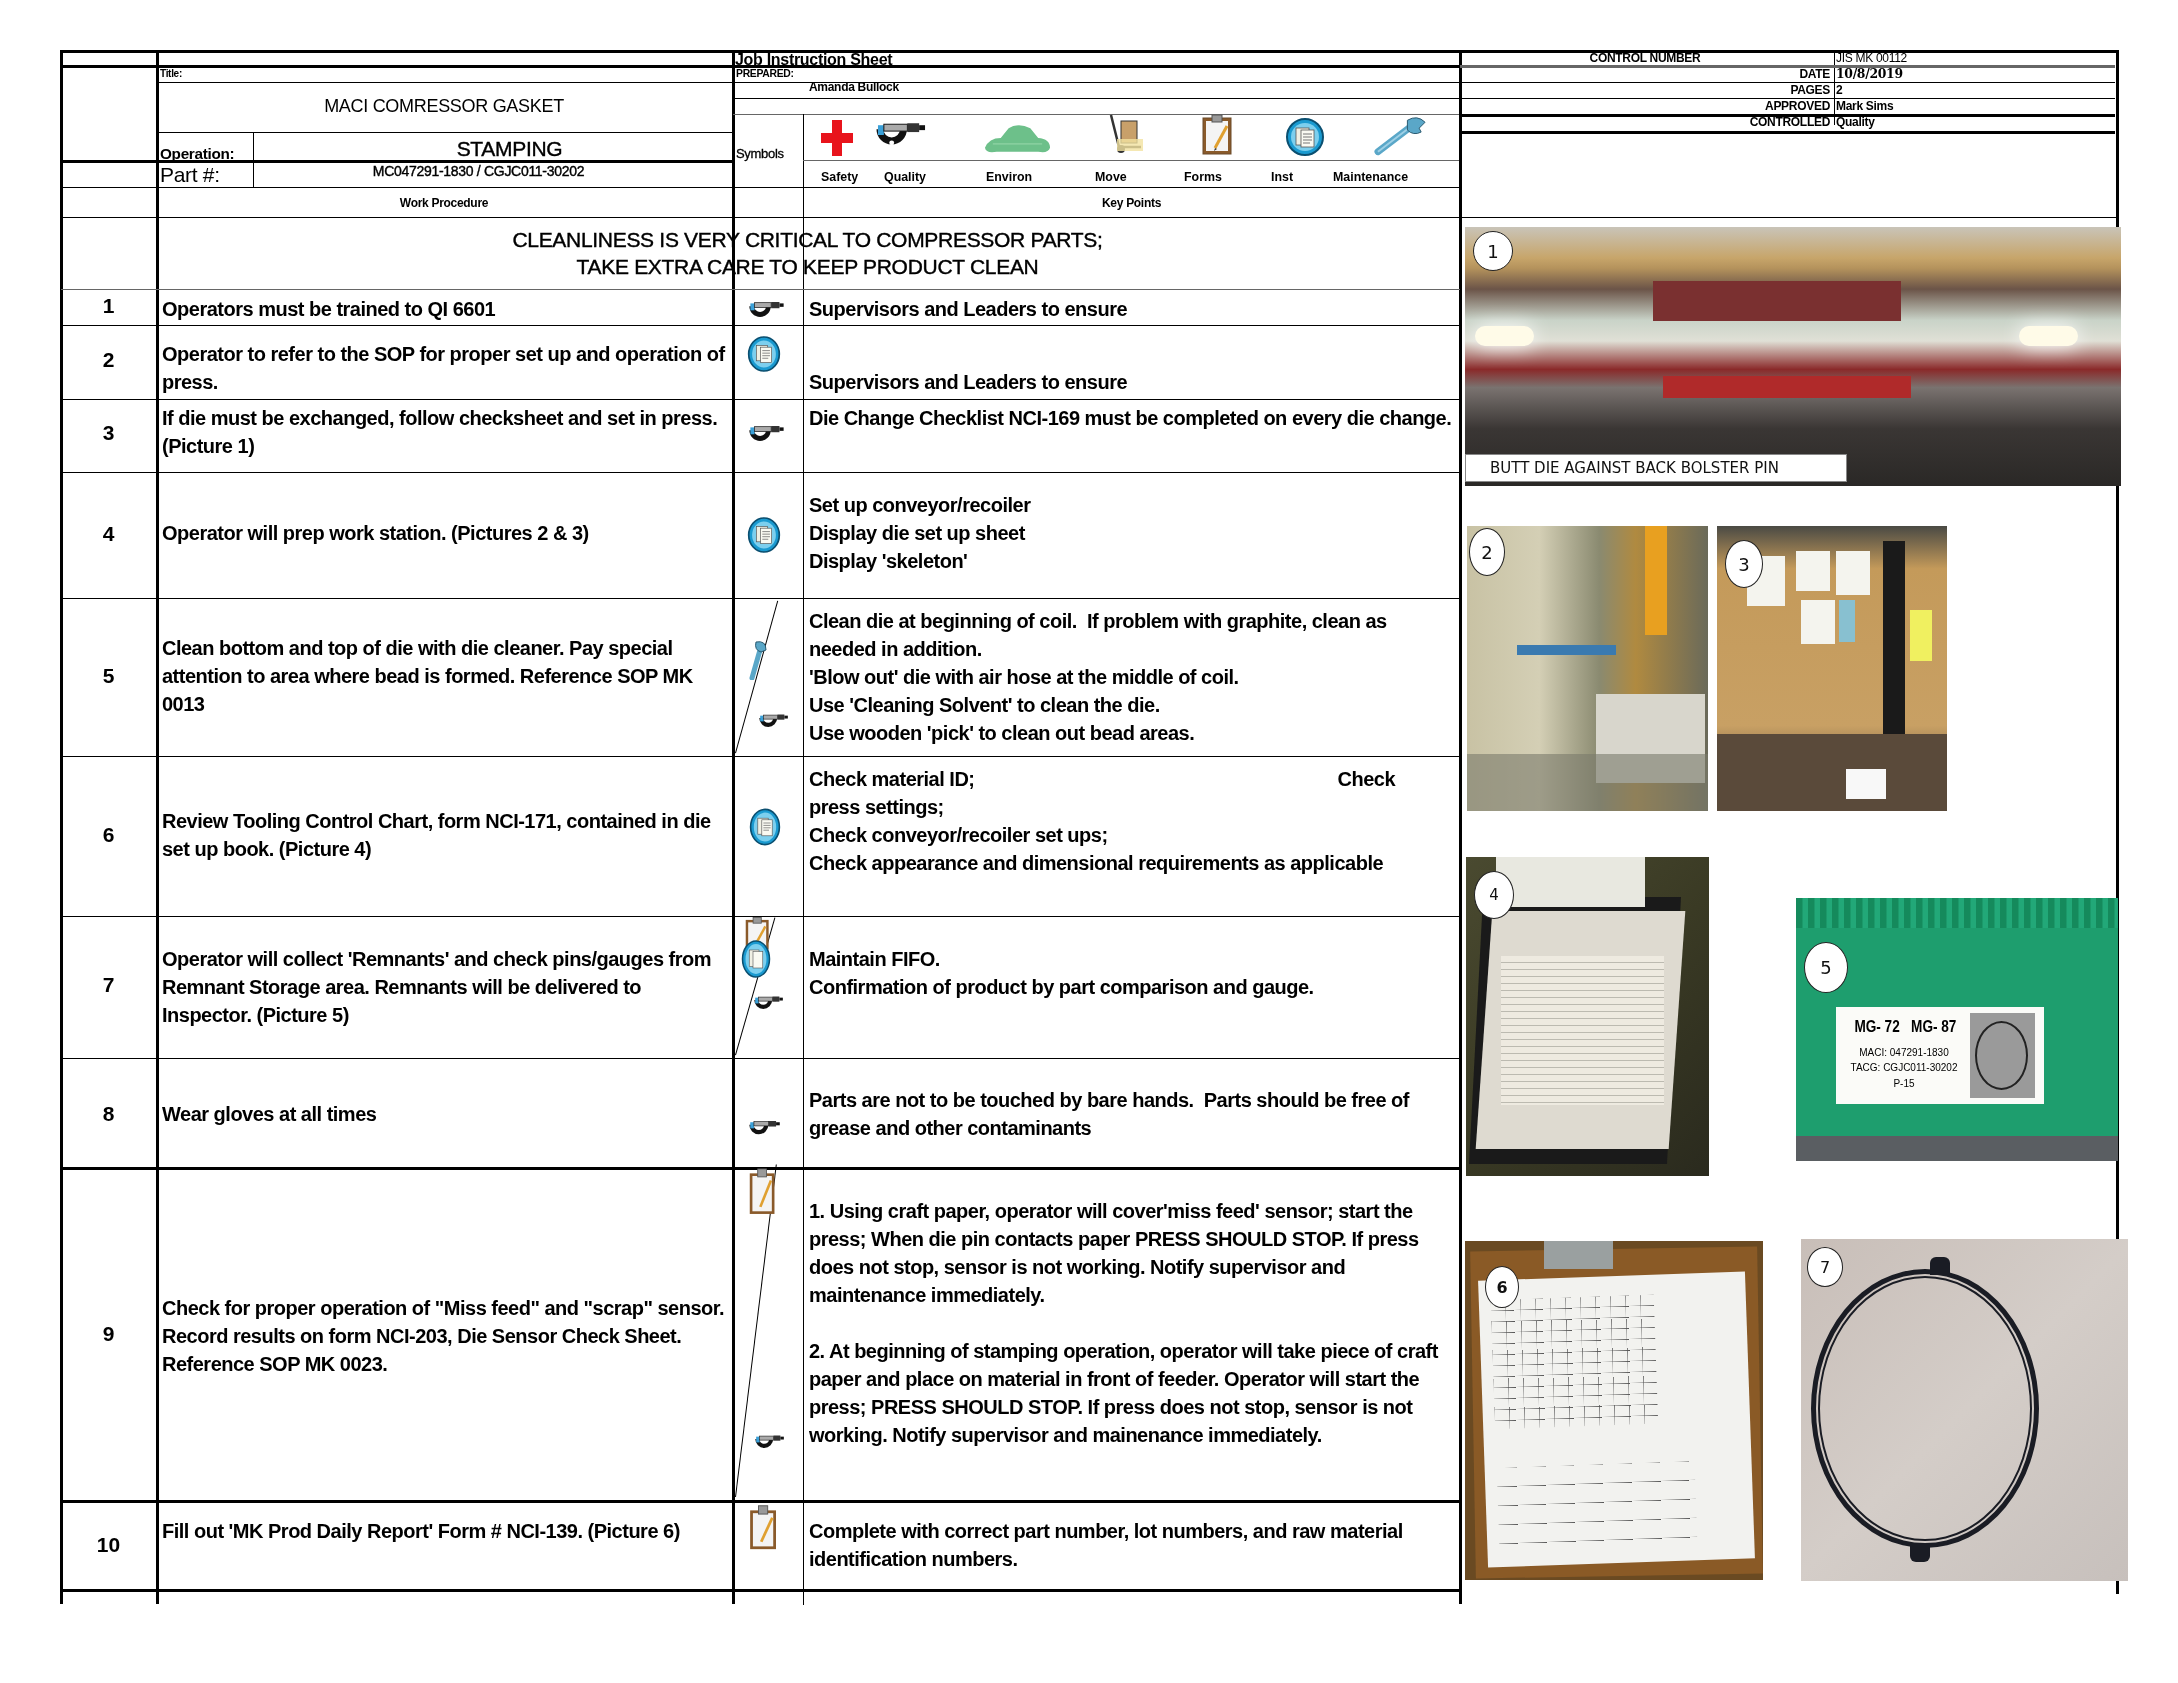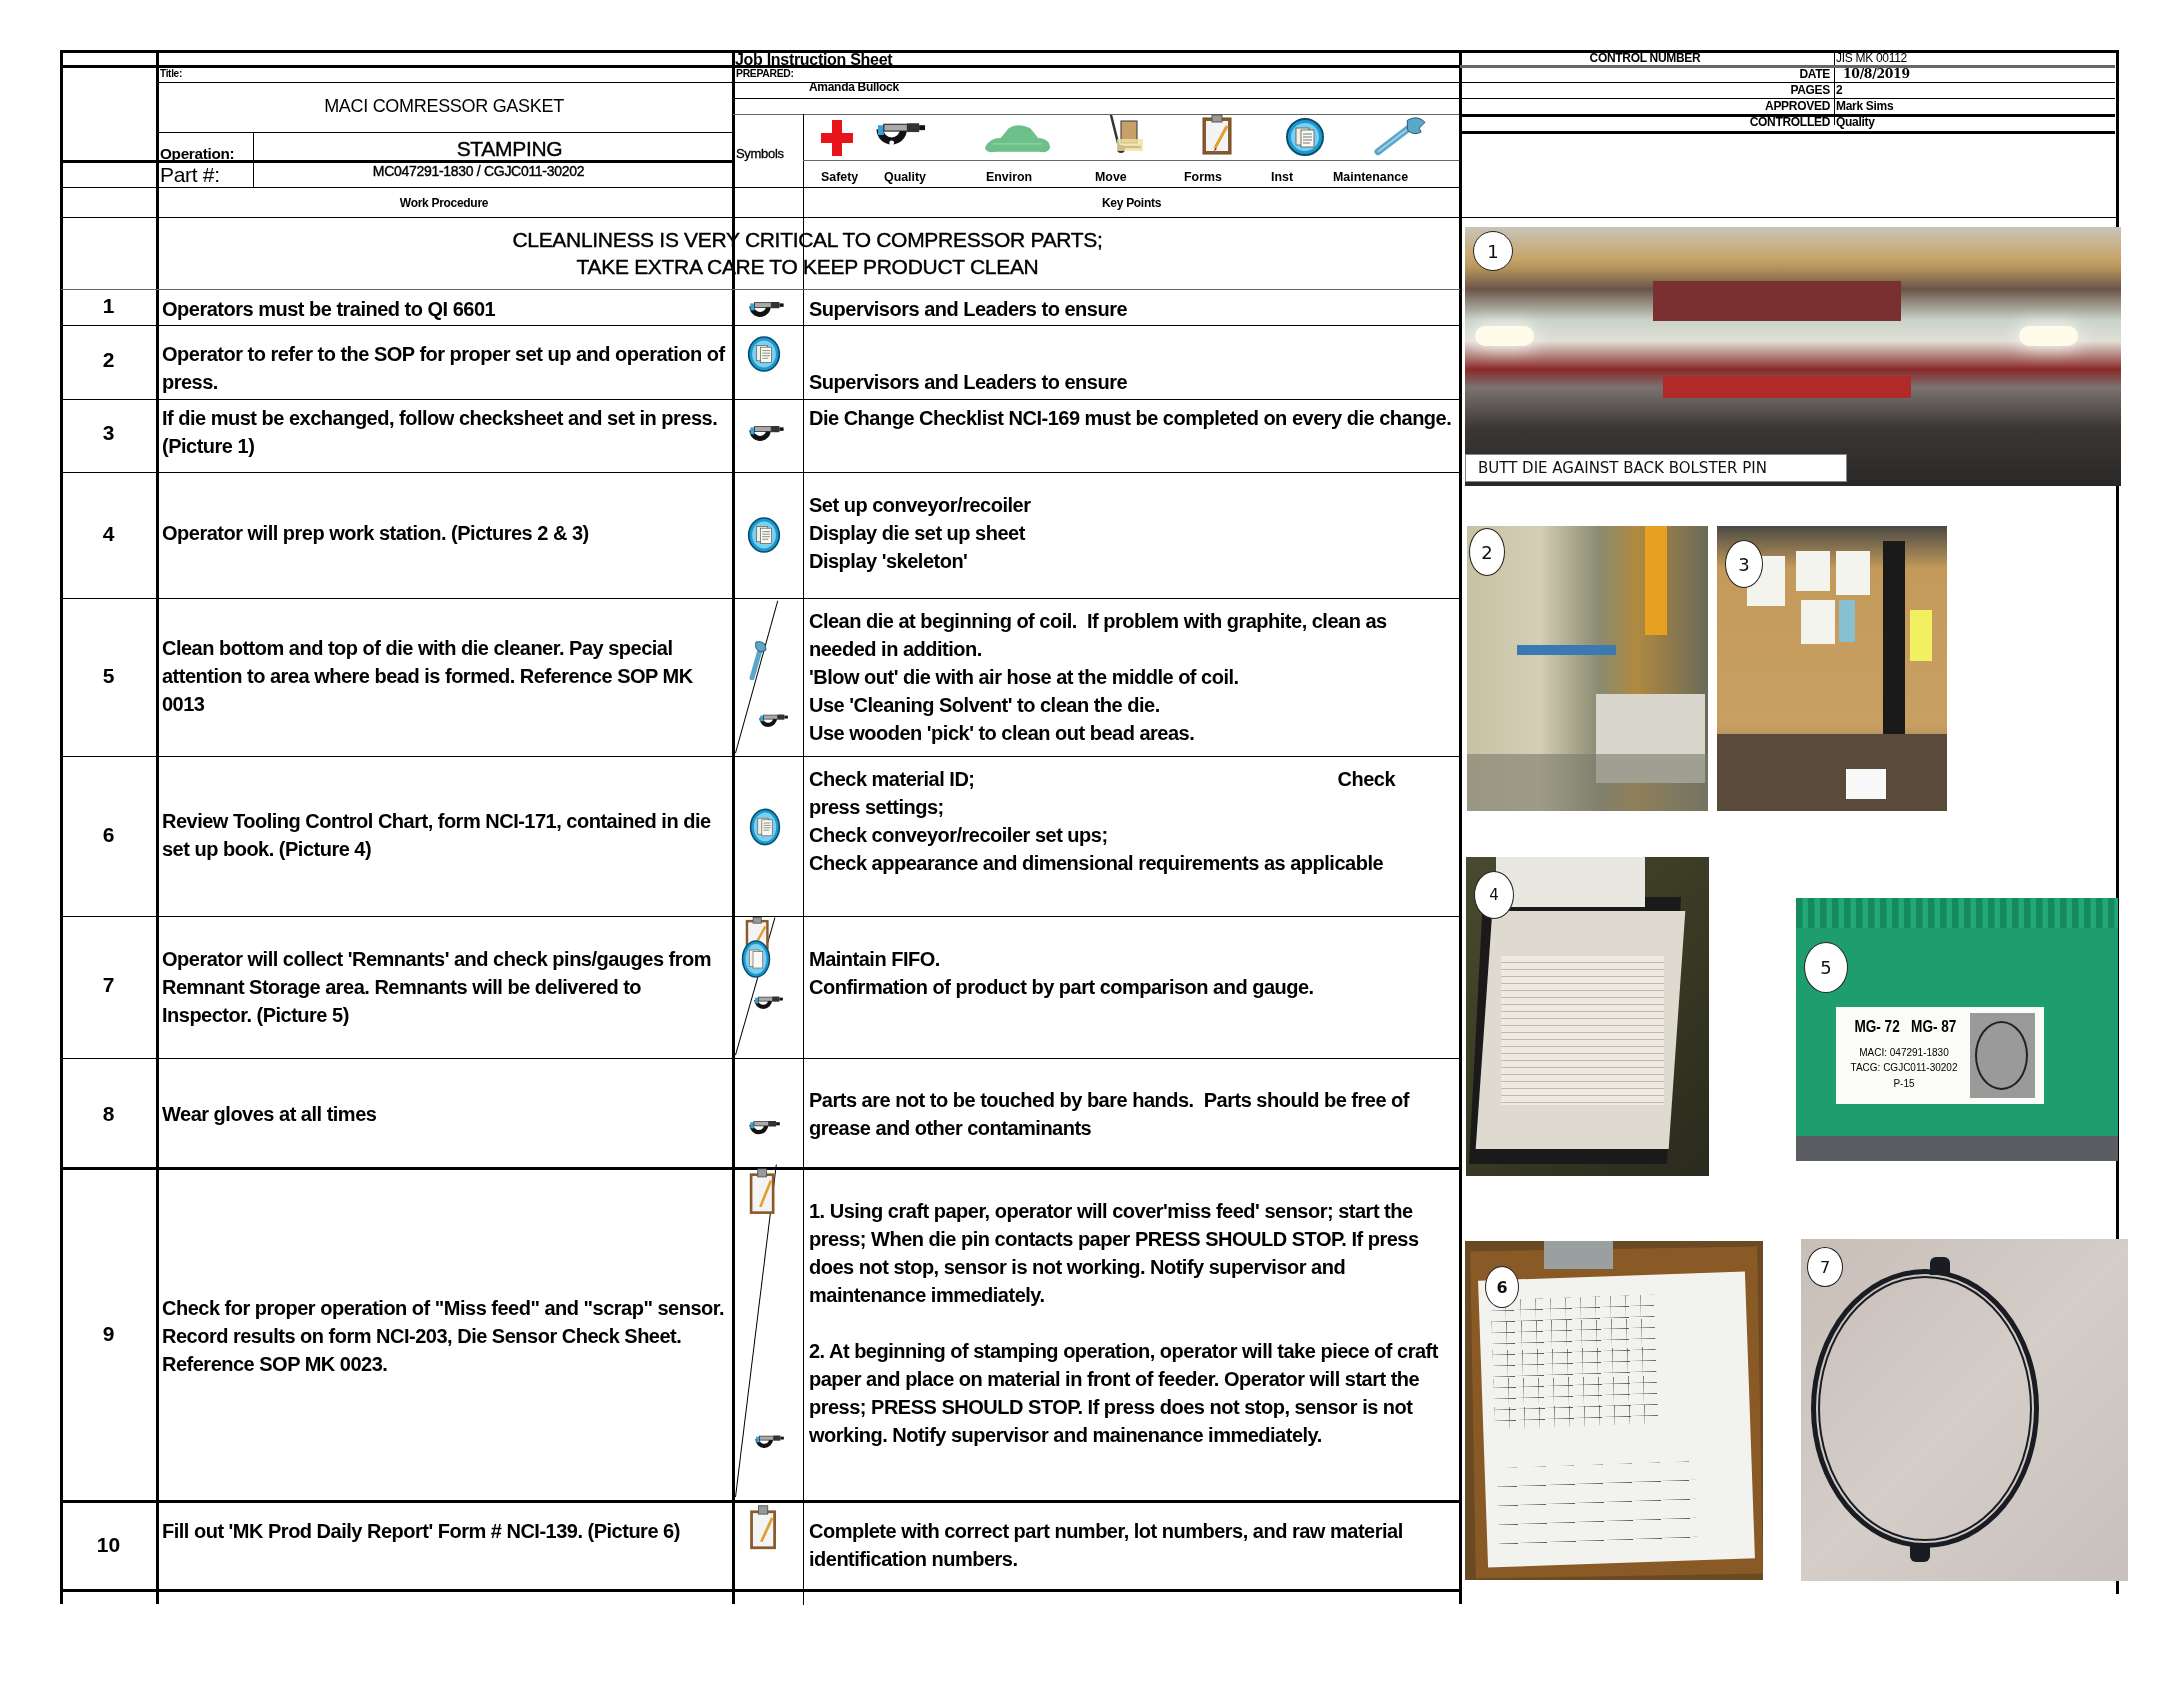--- a/index.html
+++ b/index.html
@@ -23,21 +23,21 @@
 
   .sym-label { position: absolute; font-size: 12.4px; font-weight: bold; }
 
   
   .ico { position: absolute; }
   .diag { position: absolute; transform-origin: top left; border-top: 1.5px solid #000; }
 
   
   .photo { position: absolute; overflow: hidden; }
   .badge { position: absolute; background: #fff; border: 1.5px solid #222; border-radius: 50%; display: flex; align-items: center; justify-content: center; font-family: "DejaVu Sans", sans-serif; font-size: 18px; color: #111; }
-  .caption-box { position: absolute; background: #fff; border: 1px solid #888; font-family: "DejaVu Sans", sans-serif; font-size: 15px; padding: 4px 12px; color:#111; }
+  .caption-box { position: absolute; background: #fff; border: 1px solid #888; font-family: "DejaVu Sans", sans-serif; font-size: 15px; padding: 4px 24px; color:#111; }
 </style>
 </head>
 <body>
 
 <div class="hl thick" style="left:61px; top:50px; width:2057px;"></div>
 <div class="vl thick" style="left:60px; top:50px; height:1554px;"></div>
 <div class="vl thick" style="left:156px; top:50px; height:1554px;"></div>
 <div class="vl thick" style="left:2116px; top:50px; height:1544px;"></div>
 
 <div class="hl thick" style="left:61px; top:65px; width:671px;"></div>
@@ -154,21 +154,21 @@
 <div class="sym-label" style="left:884px; top:170px;">Quality</div>
 <div class="sym-label" style="left:986px; top:170px;">Environ</div>
 <div class="sym-label" style="left:1095px; top:170px;">Move</div>
 <div class="sym-label" style="left:1184px; top:170px;">Forms</div>
 <div class="sym-label" style="left:1271px; top:170px;">Inst</div>
 <div class="sym-label" style="left:1333px; top:170px;">Maintenance</div>
 
 <div class="txt hdr-val" style="left:1460px; top:51px; width:370px; text-align:center;">CONTROL NUMBER</div>
 <div class="txt hdr-val" style="left:1836px; top:51px; font-weight:normal;">JIS MK 00112</div>
 <div class="txt hdr-val" style="left:1460px; top:67px; width:370px; text-align:right;">DATE</div>
-<div class="txt" style="left:1836px; top:66px; font-family:'DejaVu Serif', serif; font-size:12.4px;padding-left:7px;">10/8/2019</div>
+<div class="txt" style="left:1836px; top:66px; font-family:'DejaVu Serif', serif; font-size:12.4px;">10/8/2019</div>
 <div class="txt hdr-val" style="left:1460px; top:83px; width:370px; text-align:right;">PAGES</div>
 <div class="txt hdr-val" style="left:1836px; top:83px;">2</div>
 <div class="txt hdr-val" style="left:1460px; top:99px; width:370px; text-align:right;">APPROVED</div>
 <div class="txt hdr-val" style="left:1836px; top:99px;">Mark Sims</div>
 <div class="txt hdr-val" style="left:1460px; top:115px; width:370px; text-align:right;">CONTROLLED</div>
 <div class="txt hdr-val" style="left:1836px; top:115px;">Quality</div>
 
 <div class="txt" style="left:156px; top:228px; width:1303px; text-align:center; font-size:21px; font-weight:normal; -webkit-text-stroke:0.4px #000;">CLEANLINESS IS VERY CRITICAL TO COMPRESSOR PARTS;</div>
 <div class="txt" style="left:156px; top:255px; width:1303px; text-align:center; font-size:21px; font-weight:normal; -webkit-text-stroke:0.4px #000;">TAKE EXTRA CARE TO KEEP PRODUCT CLEAN</div>
 

